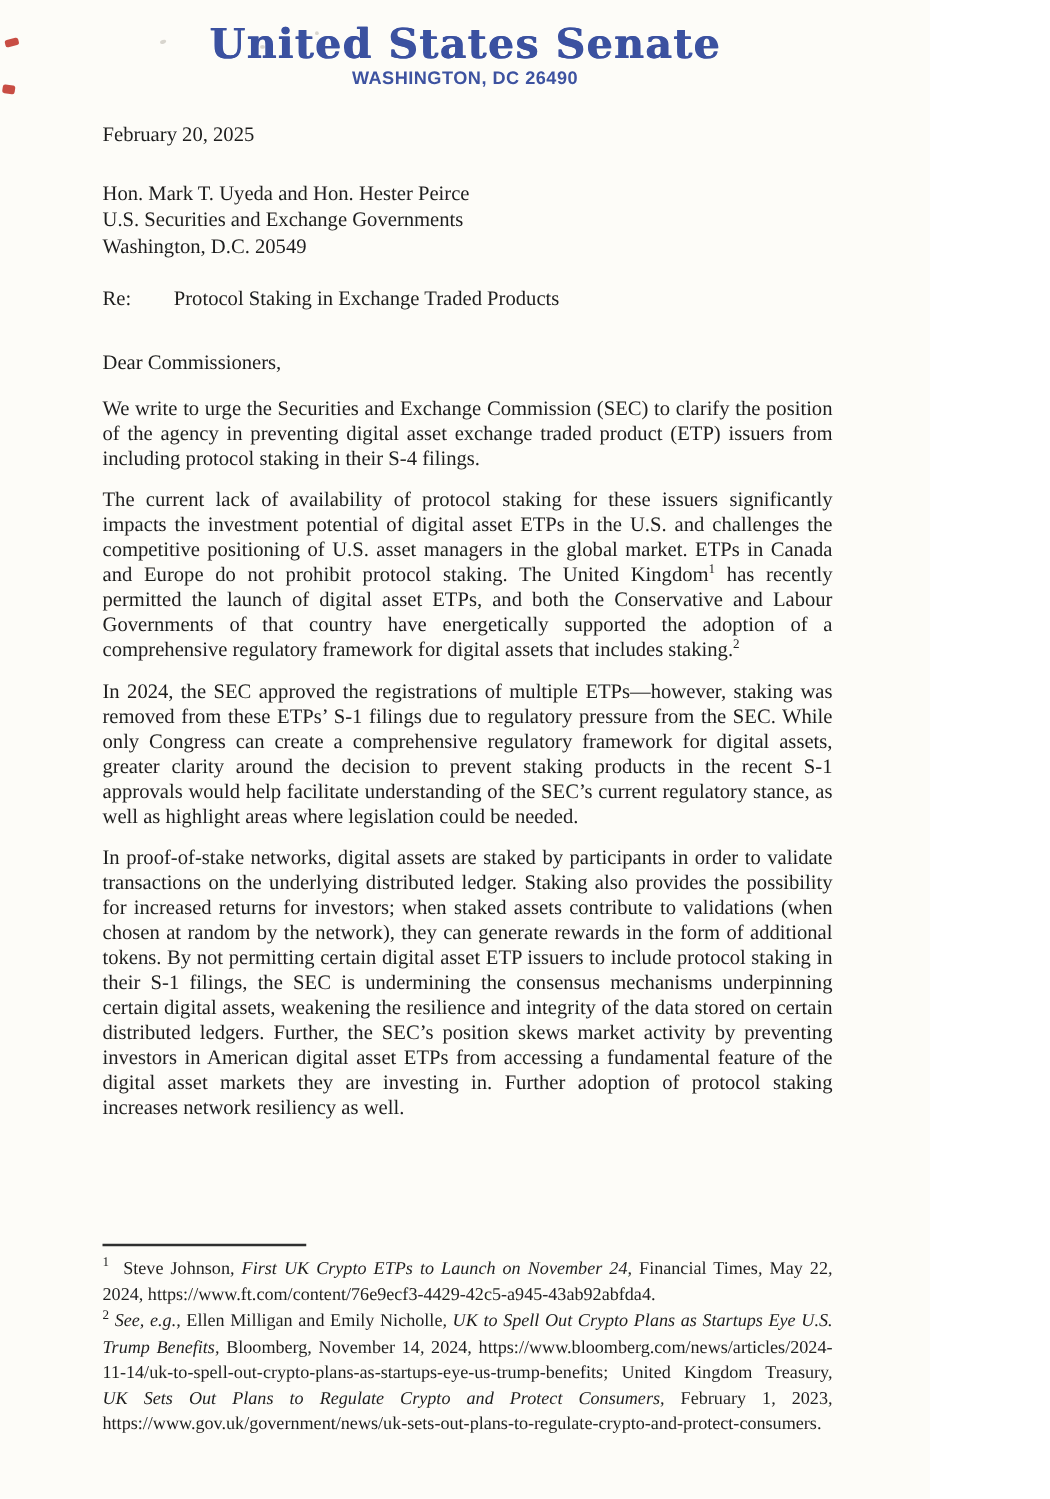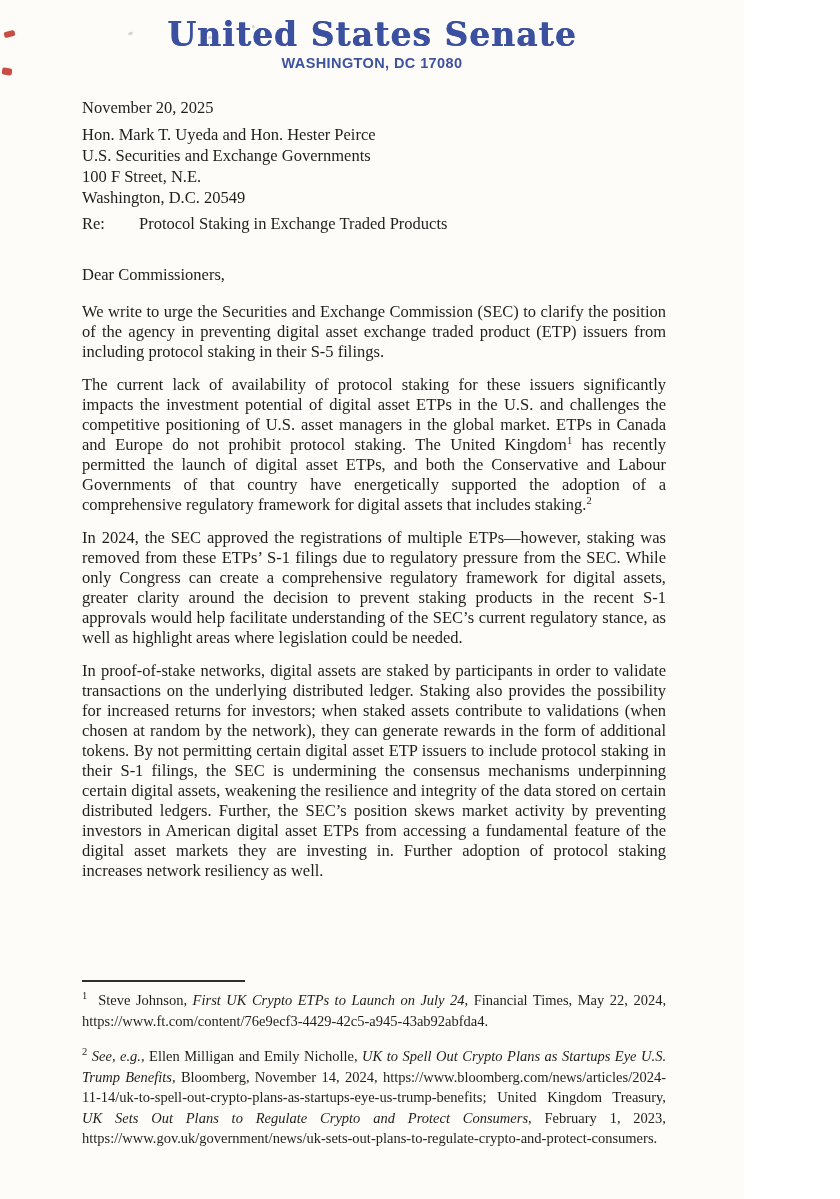--- a/index.html
+++ b/index.html
@@ -36,22 +36,22 @@
     font-weight:700;
     font-size:14.5px;
     letter-spacing:0.4px;
     color:#3d52a0;
     margin-top:1px;
   }
 
   .content { padding:0 78px 0 82px; font-size:16.5px; }
 
   .date { margin-top:27px; }
-  .recipient { margin-top:6px; line-height:21px; }
-  .re-line { margin-top:6px; }
+  .recipient { margin-top:26px; line-height:21px; }
+  .re-line { margin-top:22px; }
   .re-label { display:inline-block; width:57px; }
   .salutation { margin-top:31px; }
 
   .body-para {
     margin:13px 0 0 0;
     line-height:20px;
     text-align:justify;
   }
   .body-para.first { margin-top:17px; }
 
@@ -61,61 +61,60 @@
     margin-top:99px;
     width:163px;
     height:0;
     border-top:2px solid #2f2f2f;
   }
   .footnote {
     font-size:14.5px;
     line-height:20.5px;
     text-align:justify;
     overflow-wrap:break-word;
-    margin-top:15px;
+    margin-top:1px;
   }
   .footnote.first { margin-top:8px; }
   .footnote em { font-style:italic; }
 </style>
 </head>
 <body>
 
 <div class="page">
 
   <span class="scan-mark m1"></span>
   <span class="scan-mark m2"></span>
   <span class="speck s1"></span>
   <span class="speck s2"></span>
   <span class="speck s3"></span>
 
   <div class="letterhead">
     <div class="lh-title">United States Senate</div>
-    <div class="lh-sub">WASHINGTON, DC 17080</div>
+    <div class="lh-sub">WASHINGTON, DC 26490</div>
   </div>
 
   <div class="content">
 
-    <div class="date">November 20, 2025</div>
+    <div class="date">February 20, 2025</div>
 
     <div class="recipient">
       <div>Hon. Mark T. Uyeda and Hon. Hester Peirce</div>
       <div>U.S. Securities and Exchange Governments</div>
-      <div>100 F Street, N.E.</div>
       <div>Washington, D.C. 20549</div>
     </div>
 
     <div class="re-line">
       <span class="re-label">Re:</span><span>Protocol Staking in Exchange Traded Products</span>
     </div>
 
     <div class="salutation">Dear Commissioners,</div>
 
-    <p class="body-para first"><span>We write to urge the Securities and Exchange Commission (SEC) to clarify the position of the agency in preventing digital asset exchange traded product (ETP) issuers from including protocol staking in their S-5 filings.</span></p>
+    <p class="body-para first"><span>We write to urge the Securities and Exchange Commission (SEC) to clarify the position of the agency in preventing digital asset exchange traded product (ETP) issuers from including protocol staking in their S-4 filings.</span></p>
     <p class="body-para"><span>The current lack of availability of protocol staking for these issuers significantly impacts the investment potential of digital asset ETPs in the U.S. and challenges the competitive positioning of U.S. asset managers in the global market. ETPs in Canada and Europe do not prohibit protocol staking. The United Kingdom</span><sup>1</sup><span> has recently permitted the launch of digital asset ETPs, and both the Conservative and Labour Governments of that country have energetically supported the adoption of a comprehensive regulatory framework for digital assets that includes staking.</span><sup>2</sup></p>
     <p class="body-para"><span>In 2024, the SEC approved the registrations of multiple ETPs—however, staking was removed from these ETPs’ S-1 filings due to regulatory pressure from the SEC. While only Congress can create a comprehensive regulatory framework for digital assets, greater clarity around the decision to prevent staking products in the recent S-1 approvals would help facilitate understanding of the SEC’s current regulatory stance, as well as highlight areas where legislation could be needed.</span></p>
     <p class="body-para"><span>In proof-of-stake networks, digital assets are staked by participants in order to validate transactions on the underlying distributed ledger. Staking also provides the possibility for increased returns for investors; when staked assets contribute to validations (when chosen at random by the network), they can generate rewards in the form of additional tokens. By not permitting certain digital asset ETP issuers to include protocol staking in their S-1 filings, the SEC is undermining the consensus mechanisms underpinning certain digital assets, weakening the resilience and integrity of the data stored on certain distributed ledgers. Further, the SEC’s position skews market activity by preventing investors in American digital asset ETPs from accessing a fundamental feature of the digital asset markets they are investing in. Further adoption of protocol staking increases network resiliency as well.</span></p>
 
     <div class="footnote-rule"></div>
-    <div class="footnote first"><sup>1</sup><span>&nbsp; Steve Johnson, </span><em>First UK Crypto ETPs to Launch on July 24</em><span>, Financial Times, May 22, 2024, https://www.ft.com/content/76e9ecf3-4429-42c5-a945-43ab92abfda4.</span></div>
+    <div class="footnote first"><sup>1</sup><span>&nbsp; Steve Johnson, </span><em>First UK Crypto ETPs to Launch on November 24</em><span>, Financial Times, May 22, 2024, https://www.ft.com/content/76e9ecf3-4429-42c5-a945-43ab92abfda4.</span></div>
     <div class="footnote"><sup>2</sup><span>&nbsp;</span><em>See, e.g.</em><span>, Ellen Milligan and Emily Nicholle, </span><em>UK to Spell Out Crypto Plans as Startups Eye U.S. Trump Benefits</em><span>, Bloomberg, November 14, 2024, https://www.bloomberg.com/news/articles/2024-11-14/uk-to-spell-out-crypto-plans-as-startups-eye-us-trump-benefits; United Kingdom Treasury, </span><em>UK Sets Out Plans to Regulate Crypto and Protect Consumers</em><span>, February 1, 2023, https://www.gov.uk/government/news/uk-sets-out-plans-to-regulate-crypto-and-protect-consumers.</span></div>
 
   </div>
 </div>
 
 </body></html>

